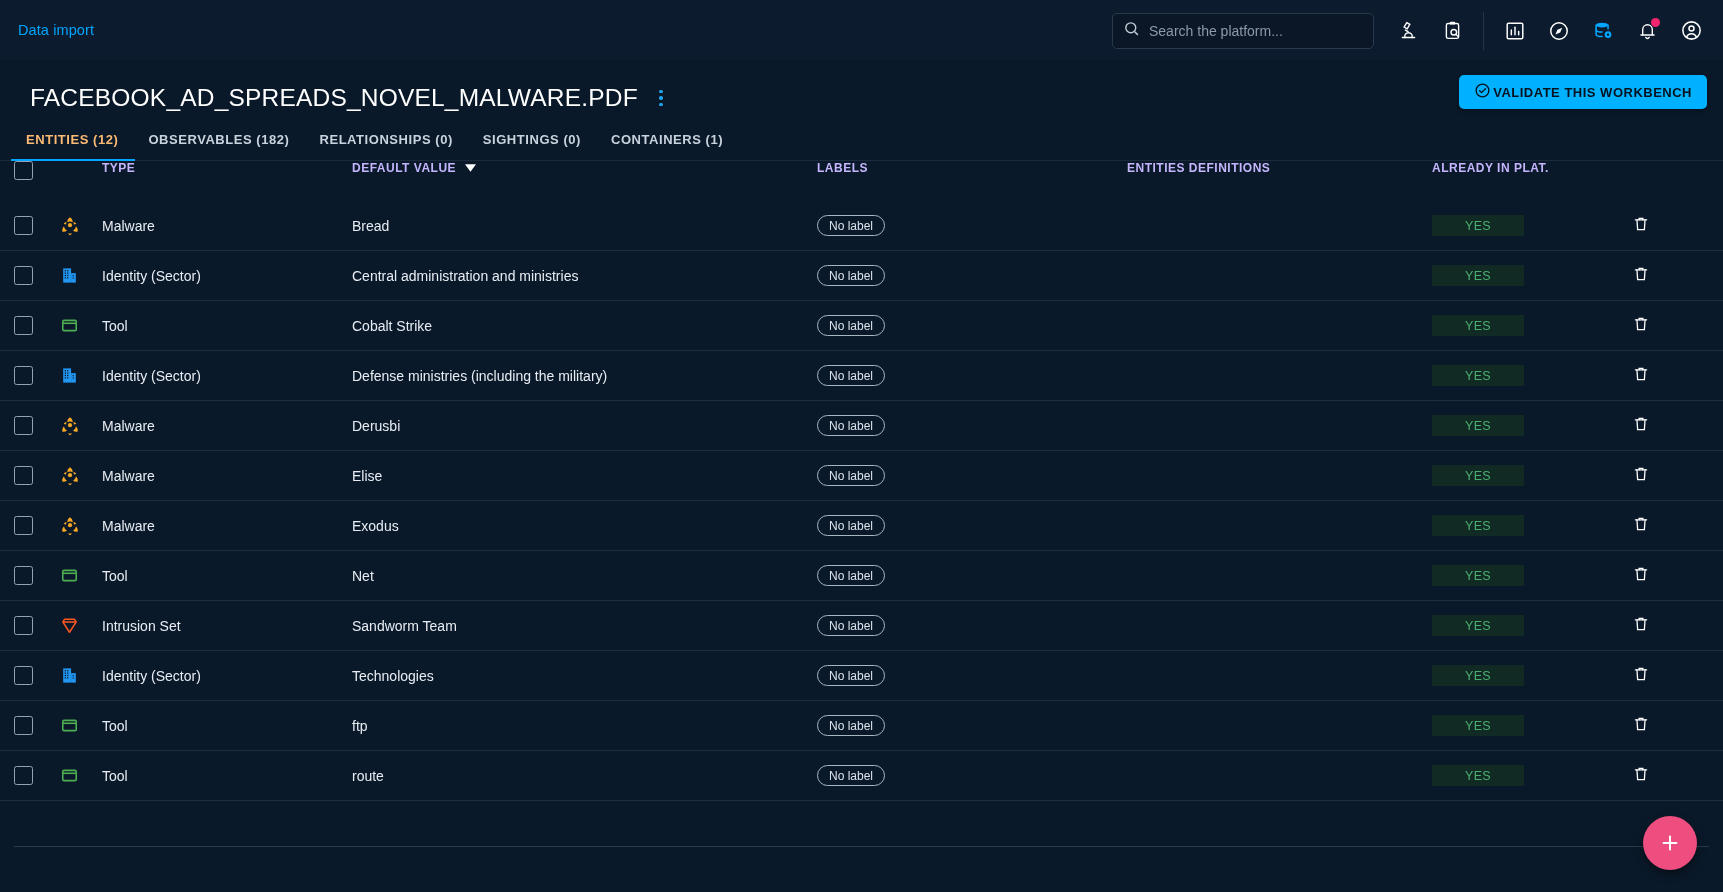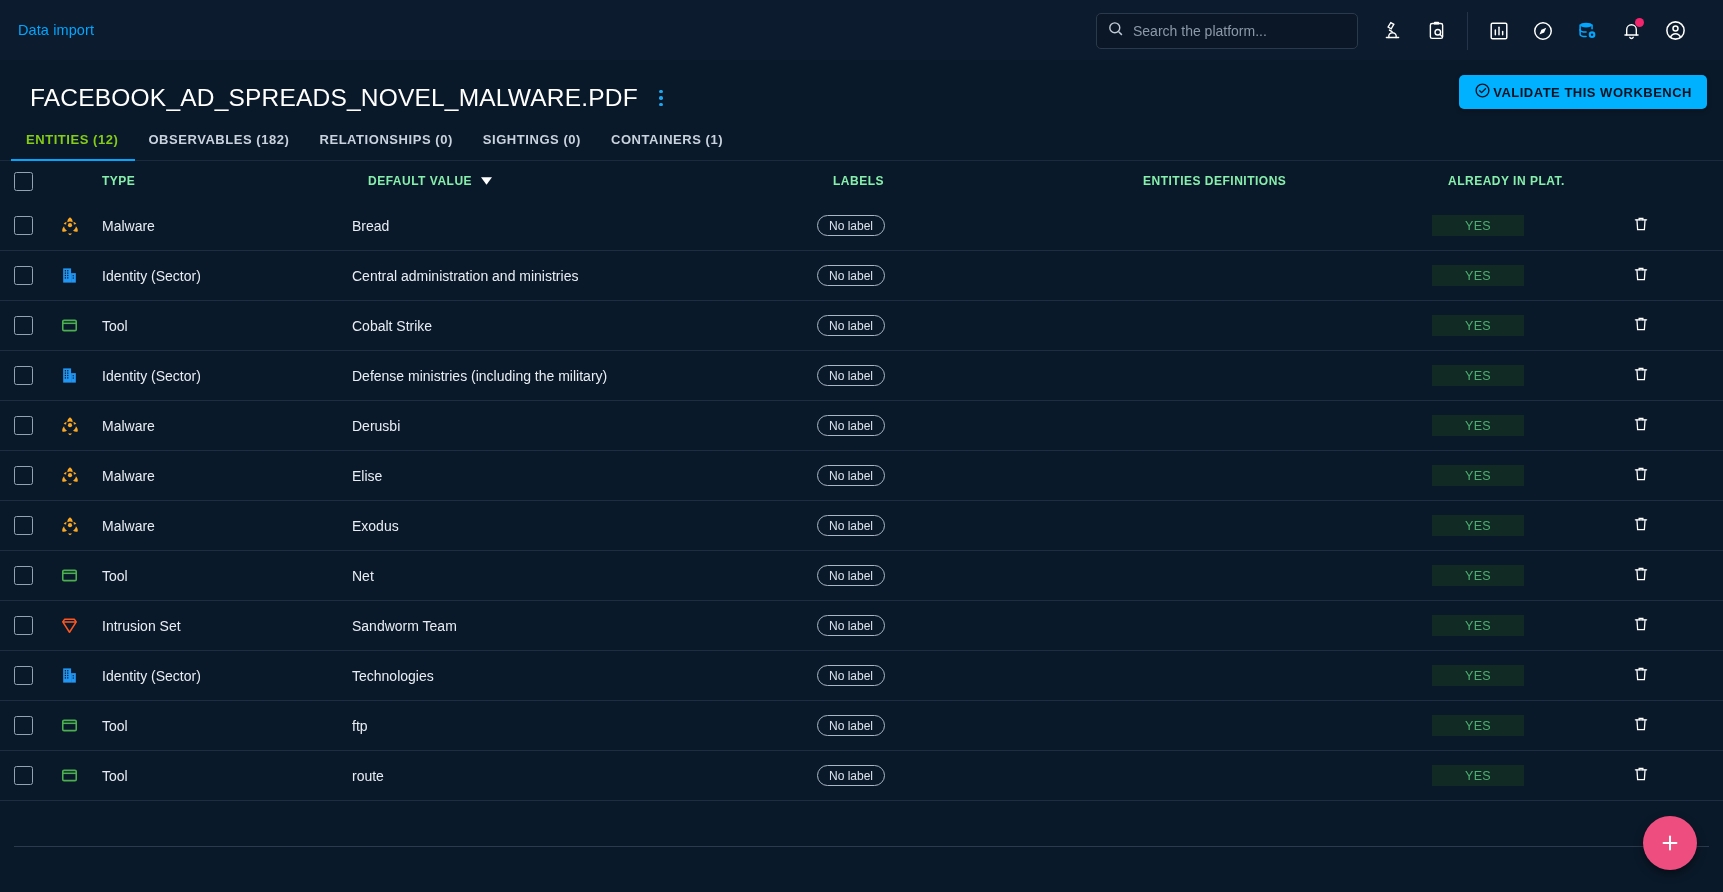--- a/index.html
+++ b/index.html
@@ -22,21 +22,21 @@
   }
   .brand-link {
     margin-left: 18px;
     color: #00a6ff;
     font-size: 14.5px;
     text-decoration: none;
     letter-spacing: .1px;
   }
   .topbar-right {
     position: absolute;
-    right: 26px;
+    right: 10px;
     top: 0;
     height: 61px;
     display: flex;
     align-items: center;
     gap: 0px;
   }
   .search-box {
     width: 262px;
     height: 36px;
     border: 1px solid #2a3a4d;
@@ -133,41 +133,41 @@
   }
   .tab {
     font-size: 13px;
     font-weight: bold;
     letter-spacing: .55px;
     color: #c9d3de;
     padding: 0 15px 13px 15px;
     cursor: pointer;
     white-space: nowrap;
   }
-  .tab.active { color: #84cc16; }
+  .tab.active { color: #fdba74; }
   .tab-underline {
     position: absolute;
     bottom: -1px;
     left: 11px;
     width: 124px;
     height: 2px;
     background: #00a6ff;
   }
 
   
   .table { width: 100%; }
   .thead {
     display: flex;
-    align-items: center;
+    align-items: flex-start;
     height: 40px;
     padding-left: 14px;
     font-size: 12px;
     font-weight: bold;
     letter-spacing: .5px;
-    color: #86efac;
+    color: #c4b5fd;
   }
   .row {
     display: flex;
     align-items: center;
     height: 50px;
     padding-left: 14px;
     border-bottom: 1px solid #1e2d3f;
     font-size: 14px;
     color: #e8edf3;
     cursor: pointer;
@@ -351,21 +351,21 @@
 </div>
 
 <div class="table">
 
   <div class="thead">
     <div class="c-check">
       <span class="cbox"></span>
     </div>
     <div class="c-icon"></div>
     <div class="c-type">TYPE</div>
-    <div class="c-value" style="display:flex;align-items:center;gap:9px;margin-left:16px;">
+    <div class="c-value" style="display:flex;align-items:center;gap:9px;">
       <span>DEFAULT VALUE</span>
       <span>
         <svg width="11" height="8" viewBox="0 0 12 8">
             <path d="M0 0h12L6 8z" fill="#ffffff"></path>
           </svg>
       </span>
     </div>
     <div class="c-labels">LABELS</div>
     <div class="c-mark">ENTITIES DEFINITIONS</div>
     <div class="c-plat">ALREADY IN PLAT.</div>

